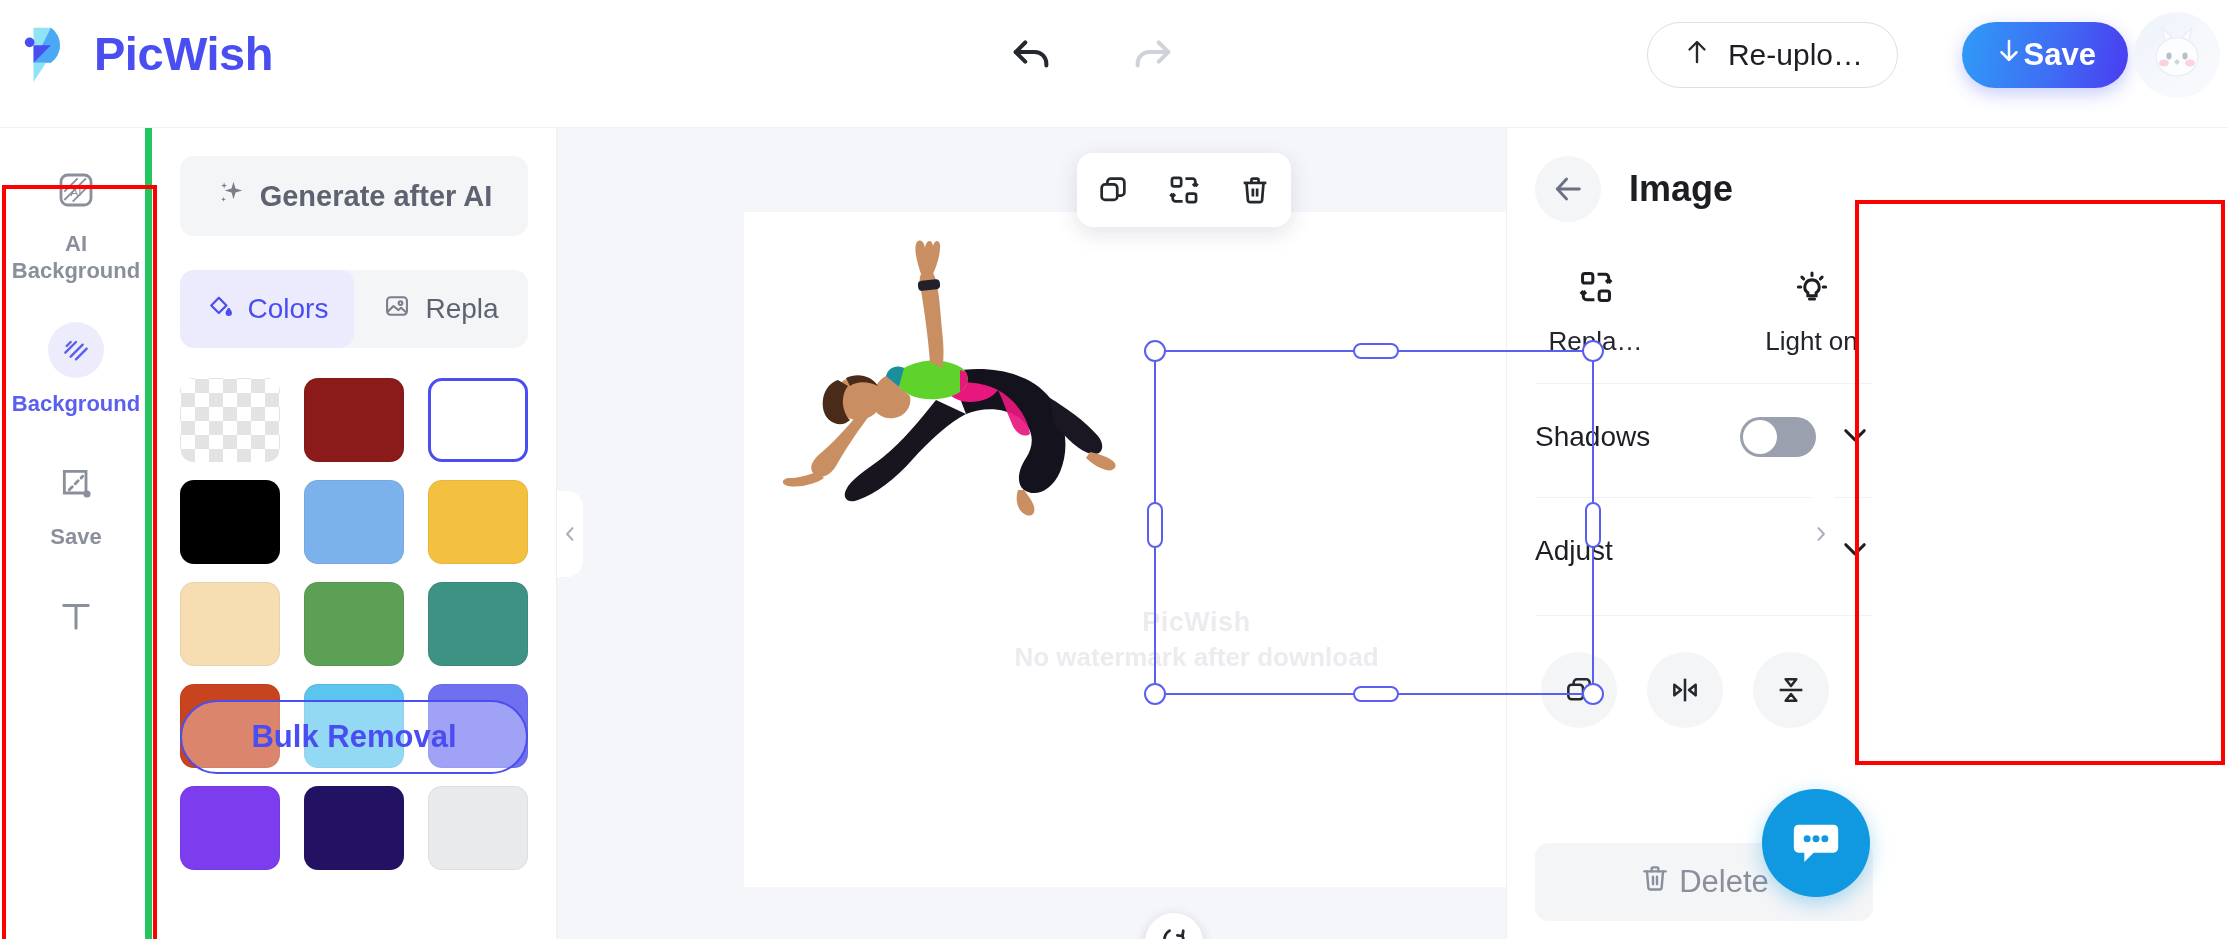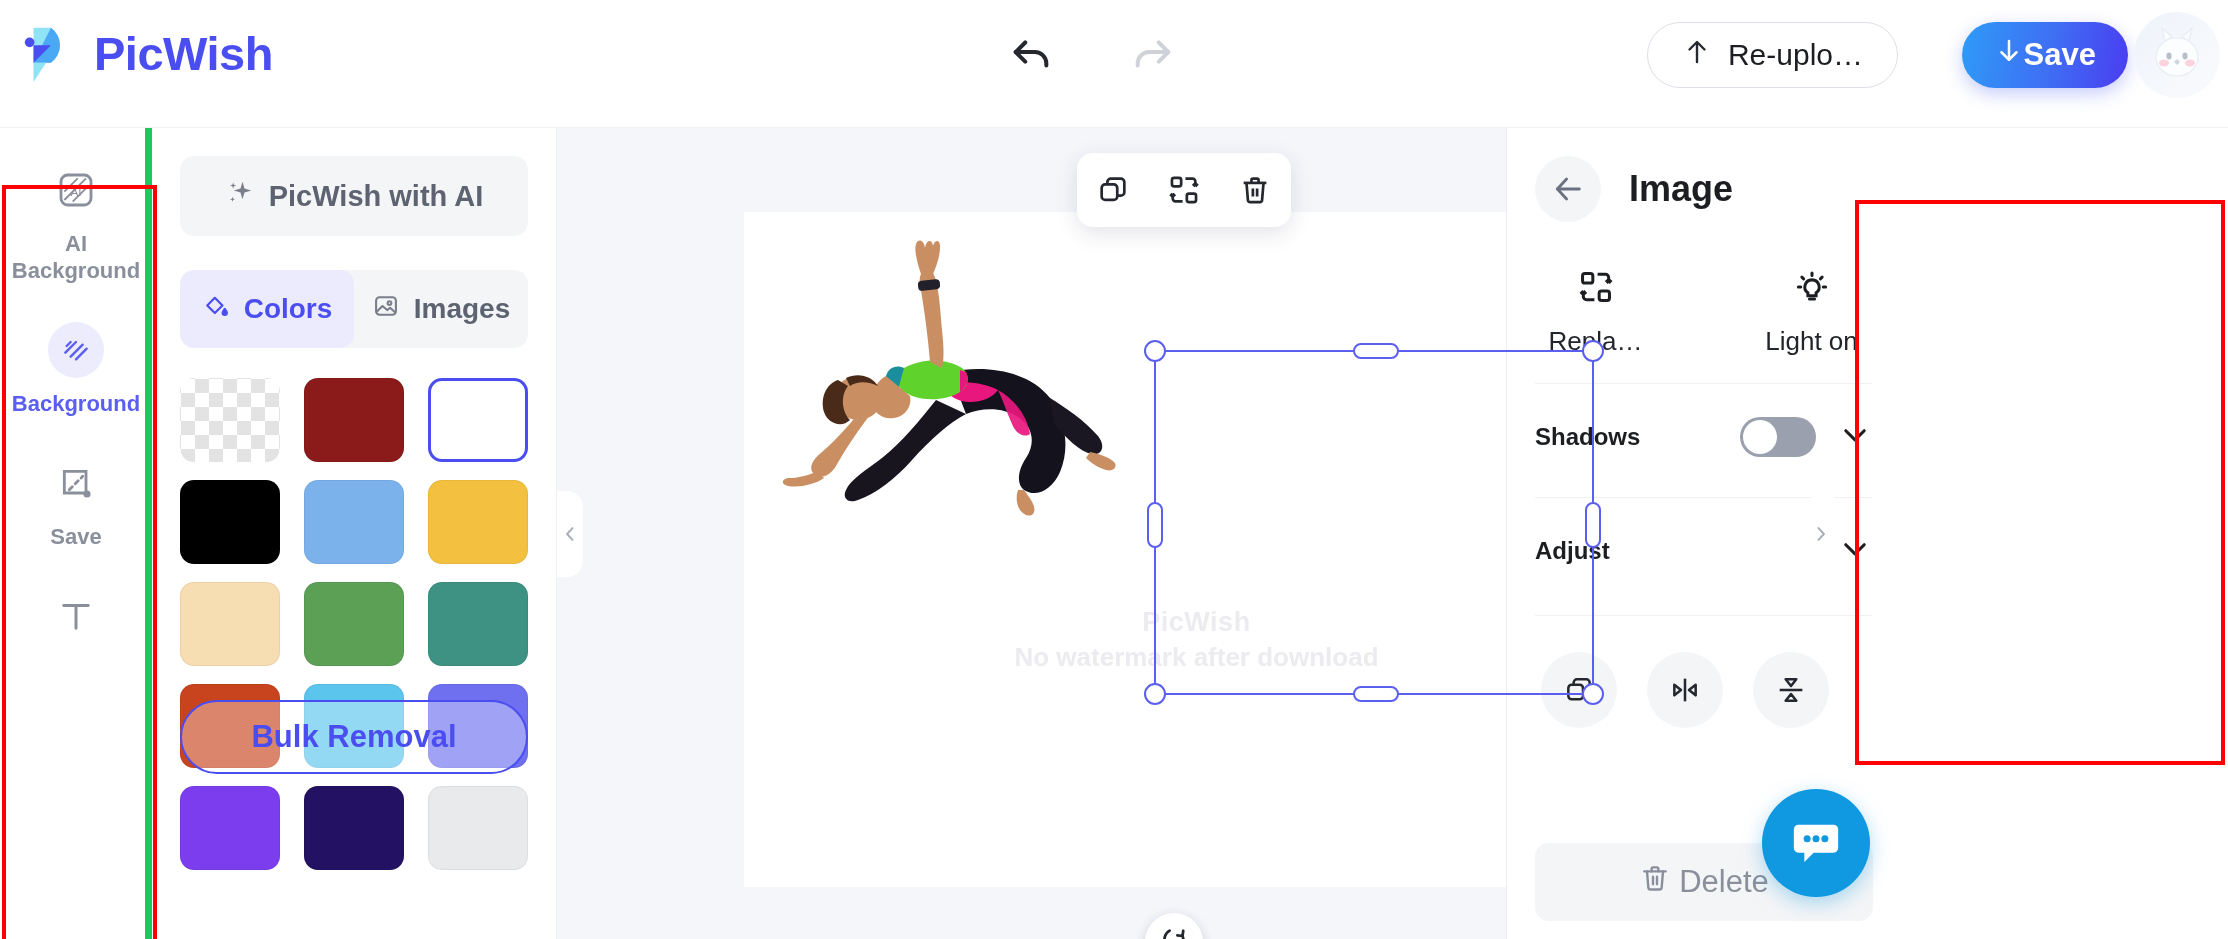--- a/index.html
+++ b/index.html
@@ -94,21 +94,21 @@
     width: 348px; height: 80px; background: #f4f5f7; border-radius: 14px;
     display: flex; align-items: center; justify-content: center; gap: 14px;
     font-size: 29px; color: #5d6370; font-weight: 600; cursor: pointer;
   }
   .seg {
     margin-top: 34px; width: 348px; height: 78px; background: #f4f5f7;
     border-radius: 14px; display: flex; overflow: hidden;
   }
   .seg-item {
     flex: 1; display: flex; align-items: center; justify-content: center; gap: 14px;
-    font-size: 28px; color: #5d6370; font-weight: 700; cursor: pointer;
+    font-size: 28px; color: #5d6370; font-weight: 400; cursor: pointer;
   }
   .seg-item.active { background: #ecebfe; color: #4a4df0; border-radius: 14px; }
   .swatches {
     margin-top: 30px; width: 348px;
     display: grid; grid-template-columns: repeat(3, 100px); gap: 18px 24px;
   }
   .sw {
     width: 100px; height: 84px; border-radius: 14px; cursor: pointer;
     border: 1px solid rgba(0,0,0,.05);
   }
@@ -203,21 +203,21 @@
   .tool {
     width: 105px; display: flex; flex-direction: column; align-items: center; gap: 16px;
     cursor: pointer;
   }
   .tool-label { font-size: 26px; color: #22252b; white-space: nowrap; }
 
   .row {
     margin-top: 26px; height: 88px; display: flex; align-items: center;
     border-top: 1px solid #f0f1f4; padding-top: 18px;
   }
-  .row-title { font-size: 24px; font-weight: bold; color: #1c1e22; flex: 1; }
+  .row-title { font-size: 28px; font-weight: normal; color: #1c1e22; flex: 1; }
   .toggle {
     width: 76px; height: 40px; border-radius: 20px; background: #9aa0ad;
     position: relative; cursor: pointer; margin-right: 22px;
   }
   .toggle .knob {
     position: absolute; left: 3px; top: 3px; width: 34px; height: 34px;
     border-radius: 50%; background: #fff;
   }
   .chev { cursor: pointer; }
 
@@ -365,42 +365,42 @@
   <div class="panel-left">
 
     <div class="gen-ai">
       <span>
         <svg viewBox="0 0 24 24" width="30" height="30" fill="#7b7f8b">
           <path d="M14 3 L15.6 8.4 L21 10 L15.6 11.6 L14 17 L12.4 11.6 L7 10 L12.4 8.4 Z"></path>
           <path d="M6.5 3.5 L7.1 5.4 L9 6 L7.1 6.6 L6.5 8.5 L5.9 6.6 L4 6 L5.9 5.4 Z"></path>
           <path d="M6 15 L6.5 16.5 L8 17 L6.5 17.5 L6 19 L5.5 17.5 L4 17 L5.5 16.5 Z"></path>
         </svg>
       </span>
-      <span>PicWish with AI</span>
+      <span>Generate after AI</span>
     </div>
 
     <div class="seg">
       <div class="seg-item active">
         <span>
           <svg viewBox="0 0 24 24" width="28" height="28" fill="none" stroke="#4a4df0" stroke-width="1.9" stroke-linejoin="round">
             <path d="M4.5 11.5 L11 5 L17.5 11.5 L11 18 Z"></path>
             <path d="M19.5 14.5 c1.2 1.6 1.8 2.5 1.8 3.3 a1.8 1.8 0 0 1 -3.6 0 c0 -.8 .6 -1.7 1.8 -3.3 Z" fill="#4a4df0"></path>
           </svg>
         </span>
         <span>Colors</span>
       </div>
       <div class="seg-item">
         <span>
           <svg viewBox="0 0 24 24" width="28" height="28" fill="none" stroke="#7b7f8b" stroke-width="1.8" stroke-linejoin="round">
             <rect x="3.5" y="4.5" width="17" height="15" rx="3"></rect>
             <circle cx="15" cy="9.5" r="1.6"></circle>
             <path d="M4 17 L9 12 L13 15.5 L15.5 13.5 L20 17.5"></path>
           </svg>
         </span>
-        <span>Images</span>
+        <span>Repla</span>
       </div>
     </div>
 
     <div class="swatches" id="swatch-grid">
         <div class="sw checker"></div>
         <div class="sw" style="background: rgb(139, 26, 26);"></div>
         <div class="sw selected" style="background: rgb(255, 255, 255);"></div>
         <div class="sw" style="background: rgb(0, 0, 0);"></div>
         <div class="sw" style="background: rgb(124, 178, 236);"></div>
         <div class="sw" style="background: rgb(243, 193, 63);"></div>

